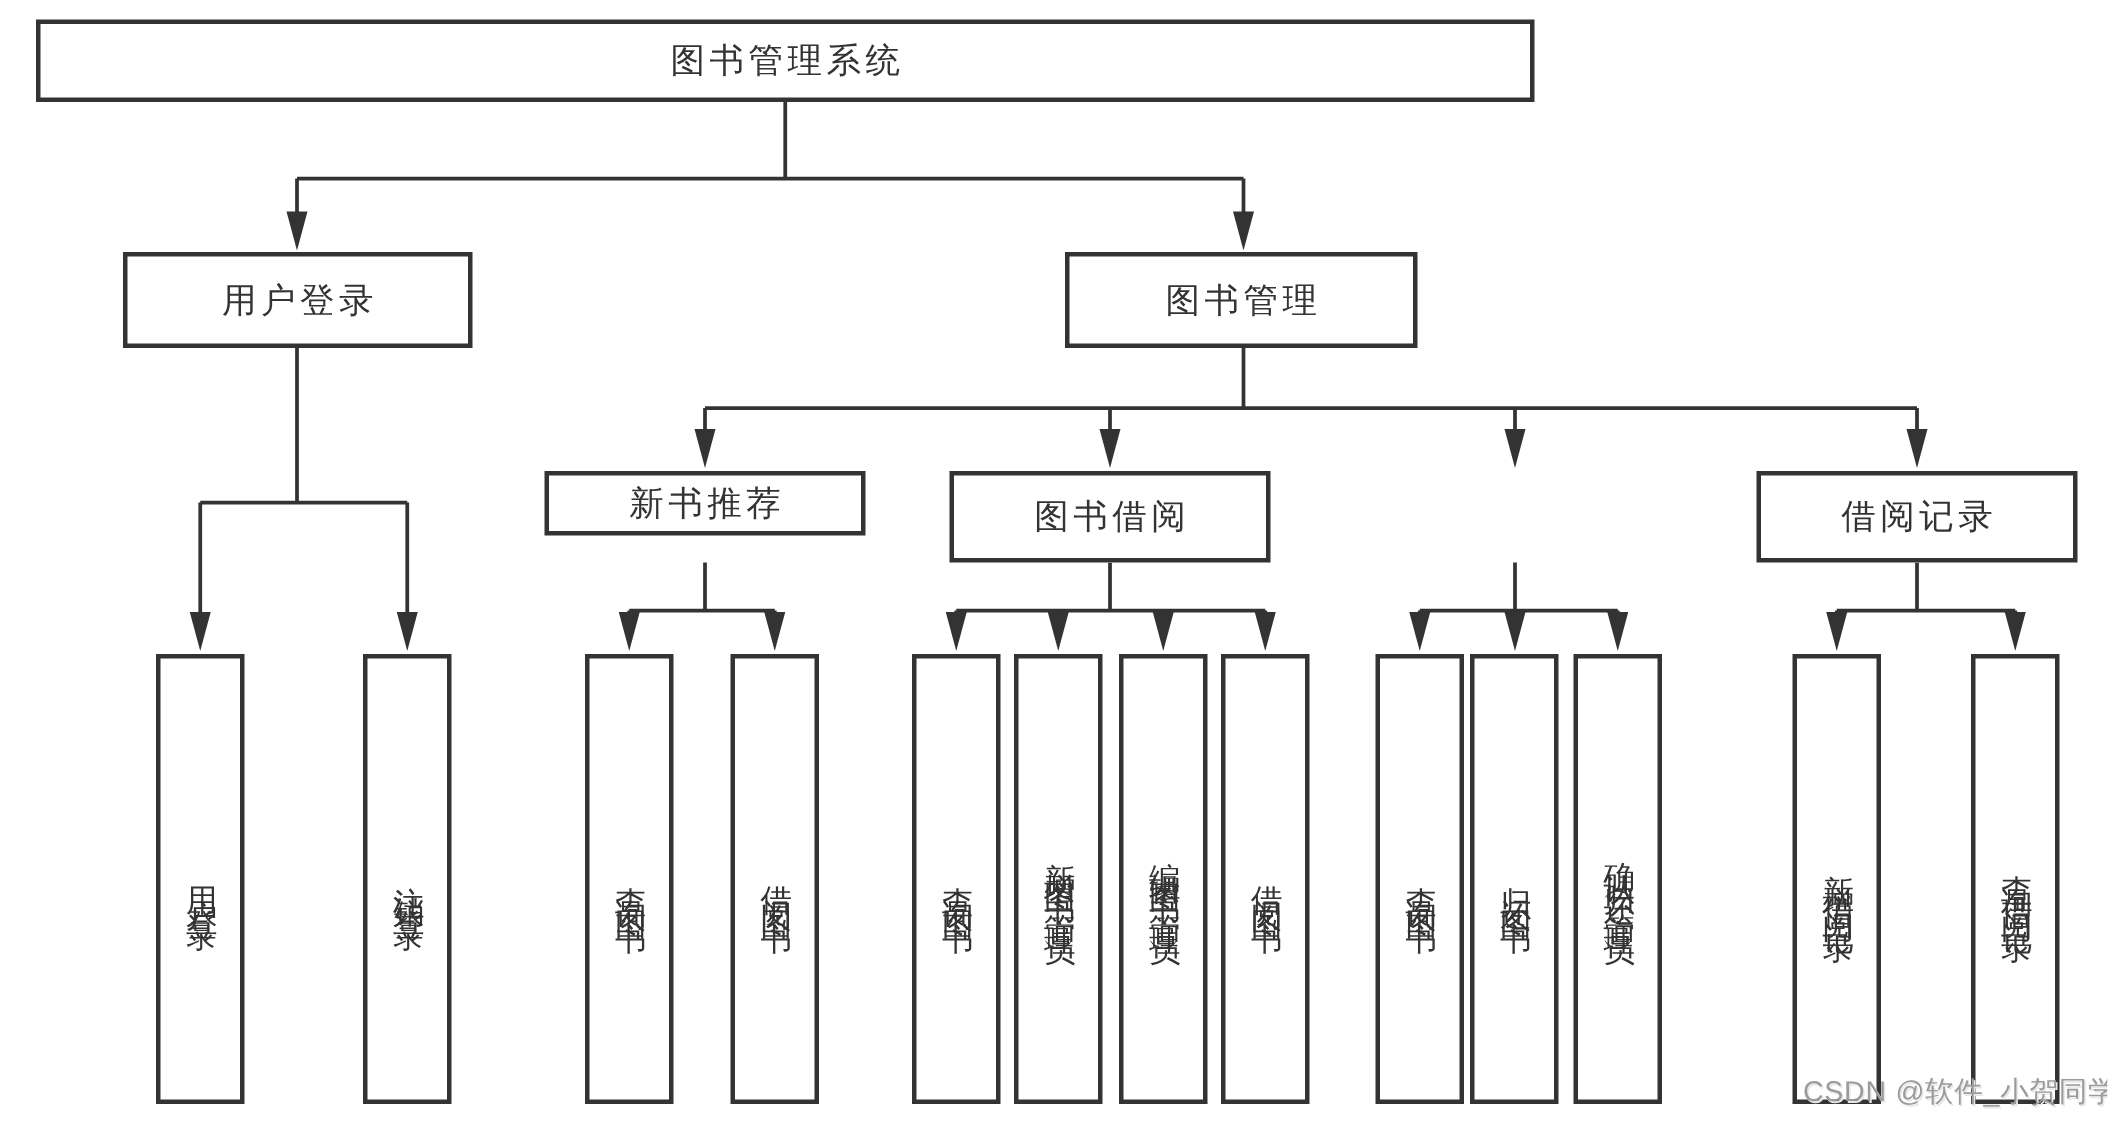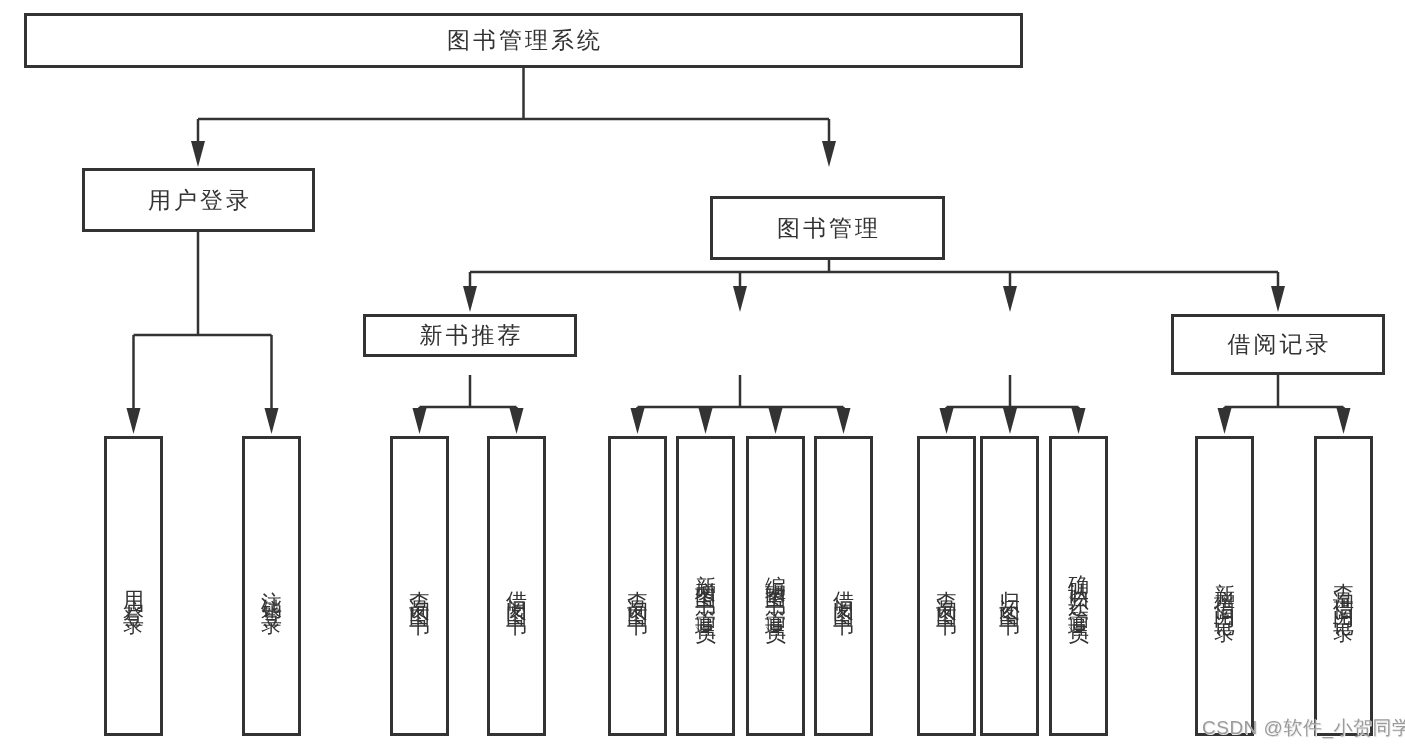--- a/index.html
+++ b/index.html
@@ -129,23 +129,24 @@
       <polygon points="1071.5,408 1085.5,408 1078.5,434"></polygon>
 
       <polygon points="1217.5,408 1231.5,408 1224.5,434"></polygon>
       <polygon points="1336.5,408 1350.5,408 1343.5,434"></polygon>
     </g>
   </svg>
 
   <div class="node h root" style="left:24px; top:13px; width:999px; height:55px;">图书管理系统</div>
 
   <div class="node h" style="left:82px; top:168px; width:233px; height:64px;">用户登录</div>
-  <div class="node h" style="left:710px; top:168px; width:235px; height:64px;margin-top:28px;">图书管理</div>
+  <div class="node h" style="left:710px; top:168px; width:235px; height:64px;">图书管理</div>
 
   <div class="node h" style="left:363px; top:314px; width:214px; height:43px;">新书推荐</div>
+  <div class="node h" style="left:633px; top:314px; width:214px; height:61px;">图书借阅</div>
   <div class="node h" style="left:1171px; top:314px; width:214px; height:61px;">借阅记录</div>
 
   <div class="node leaf" style="left:104px; top:436px; width:59px; height:300px;">用户登录</div>
   <div class="node leaf" style="left:242px; top:436px; width:59px; height:300px;">注销登录</div>
 
   <div class="node leaf" style="left:390px; top:436px; width:59px; height:300px;">查询图书</div>
   <div class="node leaf" style="left:487px; top:436px; width:59px; height:300px;">借阅图书</div>
 
   <div class="node leaf" style="left:608px; top:436px; width:59px; height:300px;">查询图书</div>
   <div class="node leaf long" style="left:676px; top:436px; width:59px; height:300px;">新增图书（管理员）</div>

